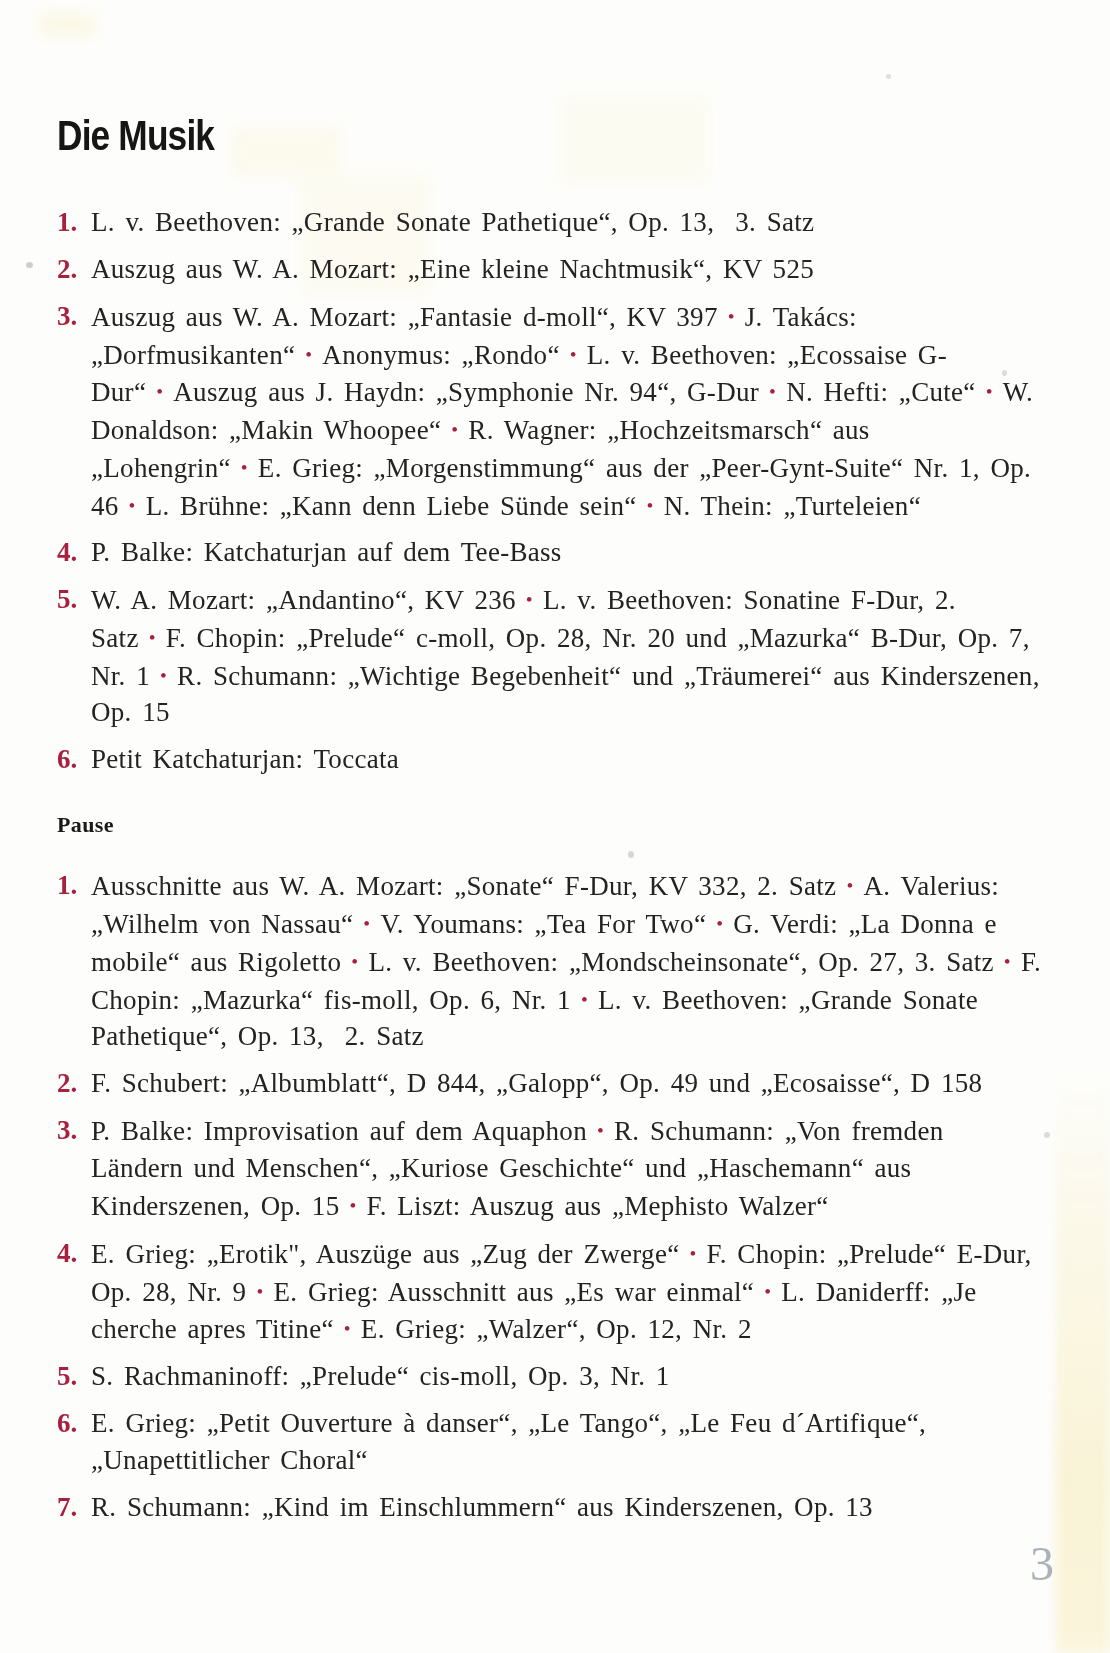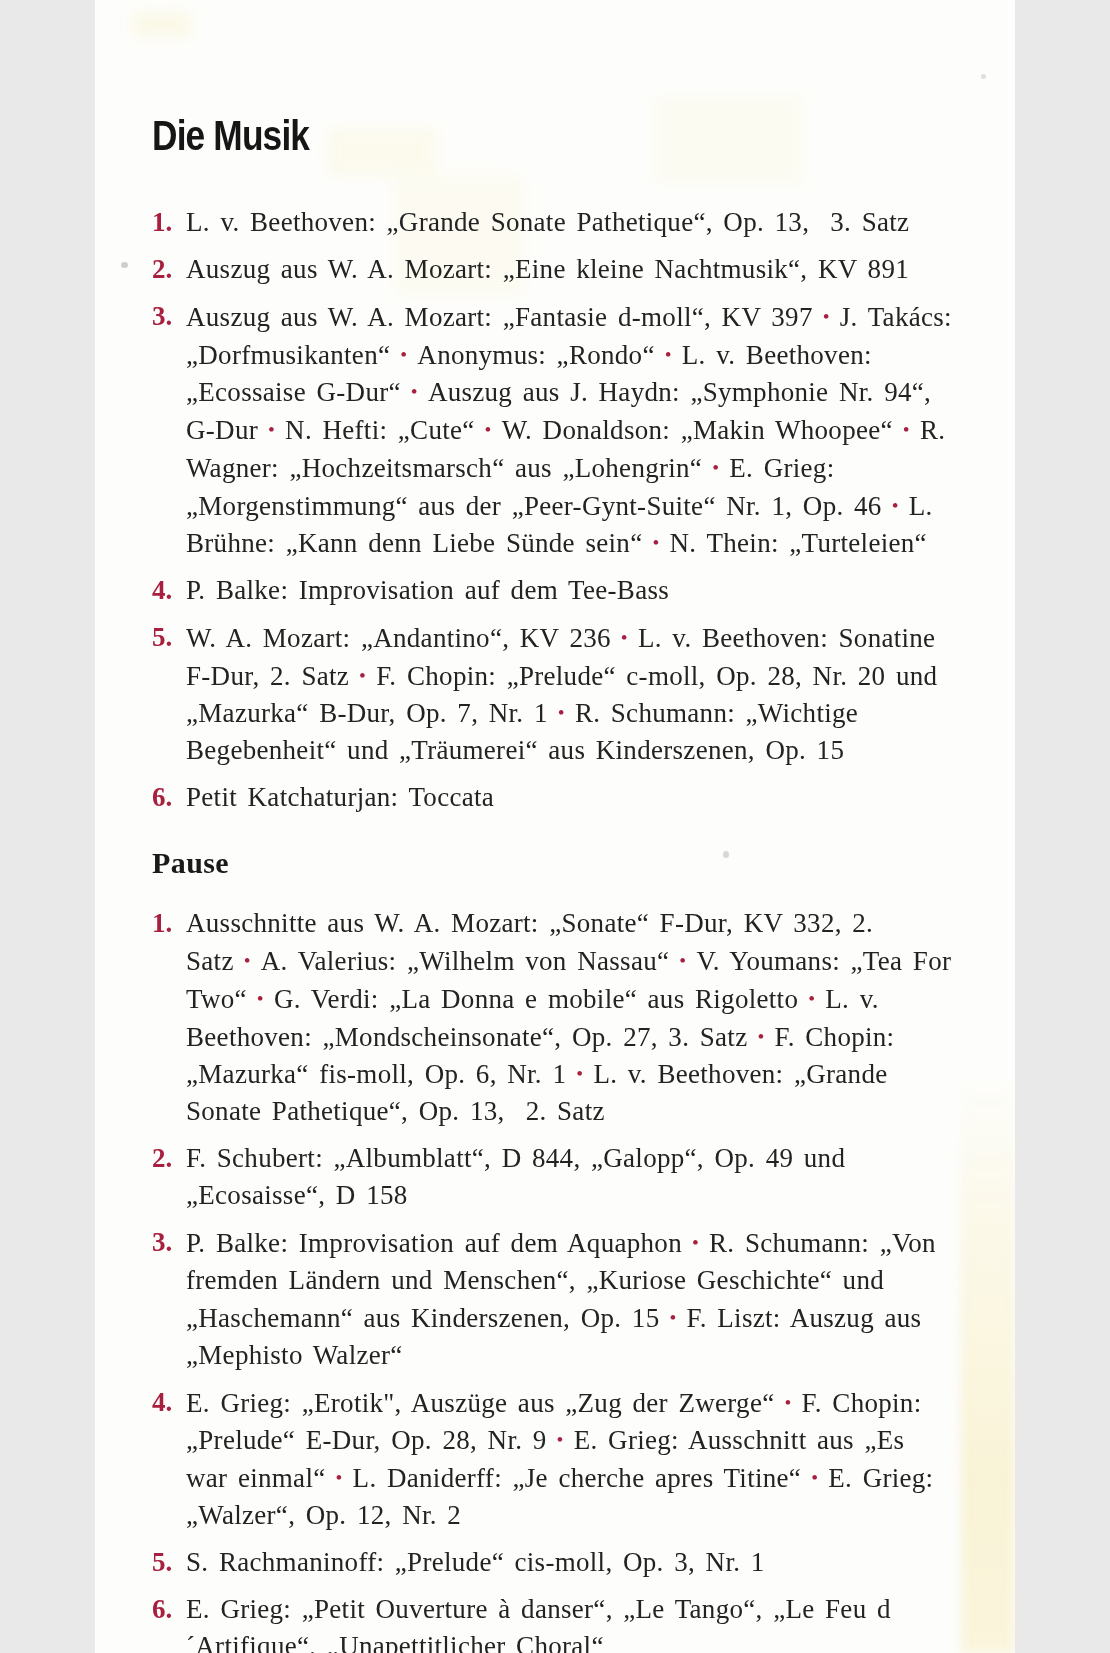--- a/index.html
+++ b/index.html
@@ -1,18 +1,18 @@
 <!DOCTYPE html>
 <html lang="de" style="--accent: #a8203f;"><head>
 <meta charset="utf-8">
 <style>
   html,body{margin:0;padding:0;background:#e9e9e9;}
   .page{
     position:relative;
-    width:920px;height:1653px;
+    width:1110px;height:1653px;
     margin:0 auto;
     background:#fdfdfb;
     font-family:"Liberation Serif", serif;
     color:#222;
     overflow:hidden;
   }
   .content{position:relative;z-index:2;padding:0 60px 0 57px;}
   .title{
     margin:112px 0 44px 0;
     font-family:"Liberation Sans", sans-serif;
@@ -20,21 +20,21 @@
     font-size:42px;
     color:#161616;
     letter-spacing:-1px;
     transform:scaleX(0.84);
     transform-origin:left center;
     white-space:nowrap;
   }
   .section-heading{
     font-family:"Liberation Serif", serif;
     font-weight:700;
-    font-size:30px;
+    font-size:22px;
     line-height:40px;
     letter-spacing:0.4px;
     color:#1a1a1a;
     margin:27px 0 22px 0;
   }
   .item{display:flex;margin:0 0 10px 0;}
   .num{
     flex:0 0 34px;
     font-weight:700;
     font-size:27px;
@@ -109,29 +109,29 @@
   <div class="content">
     <h1 class="title">Die Musik</h1>
     <div id="sections">
         <section>
           <div class="item">
             <span class="num">1.</span>
             <span class="txt">L. v. Beethoven: „Grande Sonate Pathetique“, Op. 13,  3. Satz</span>
           </div>
           <div class="item">
             <span class="num">2.</span>
-            <span class="txt">Auszug aus W. A. Mozart: „Eine kleine Nachtmusik“, KV 891</span>
+            <span class="txt">Auszug aus W. A. Mozart: „Eine kleine Nachtmusik“, KV 525</span>
           </div>
           <div class="item">
             <span class="num">3.</span>
             <span class="txt">Auszug aus W. A. Mozart: „Fantasie d-moll“, KV 397<span class="bullet">•</span>J. Takács: „Dorfmusikanten“<span class="bullet">•</span>Anonymus: „Rondo“<span class="bullet">•</span>L. v. Beethoven: „Ecossaise G-Dur“<span class="bullet">•</span>Auszug aus J. Haydn: „Symphonie Nr. 94“, G-Dur<span class="bullet">•</span>N. Hefti: „Cute“<span class="bullet">•</span>W. Donaldson: „Makin Whoopee“<span class="bullet">•</span>R. Wagner: „Hochzeitsmarsch“ aus „Lohengrin“<span class="bullet">•</span>E. Grieg: „Morgenstimmung“ aus der „Peer-Gynt-Suite“ Nr. 1, Op. 46<span class="bullet">•</span>L. Brühne: „Kann denn Liebe Sünde sein“<span class="bullet">•</span>N. Thein: „Turteleien“</span>
           </div>
           <div class="item">
             <span class="num">4.</span>
-            <span class="txt">P. Balke: Improvisation auf dem Tee-Bass</span>
+            <span class="txt">P. Balke: Katchaturjan auf dem Tee-Bass</span>
           </div>
           <div class="item">
             <span class="num">5.</span>
             <span class="txt">W. A. Mozart: „Andantino“, KV 236<span class="bullet">•</span>L. v. Beethoven: Sonatine F-Dur, 2. Satz<span class="bullet">•</span>F. Chopin: „Prelude“ c-moll, Op. 28, Nr. 20 und „Mazurka“ B-Dur, Op. 7, Nr. 1<span class="bullet">•</span>R. Schumann: „Wichtige Begebenheit“ und „Träumerei“ aus Kinderszenen, Op. 15</span>
           </div>
           <div class="item">
             <span class="num">6.</span>
             <span class="txt">Petit Katchaturjan: Toccata</span>
           </div>
         </section>

